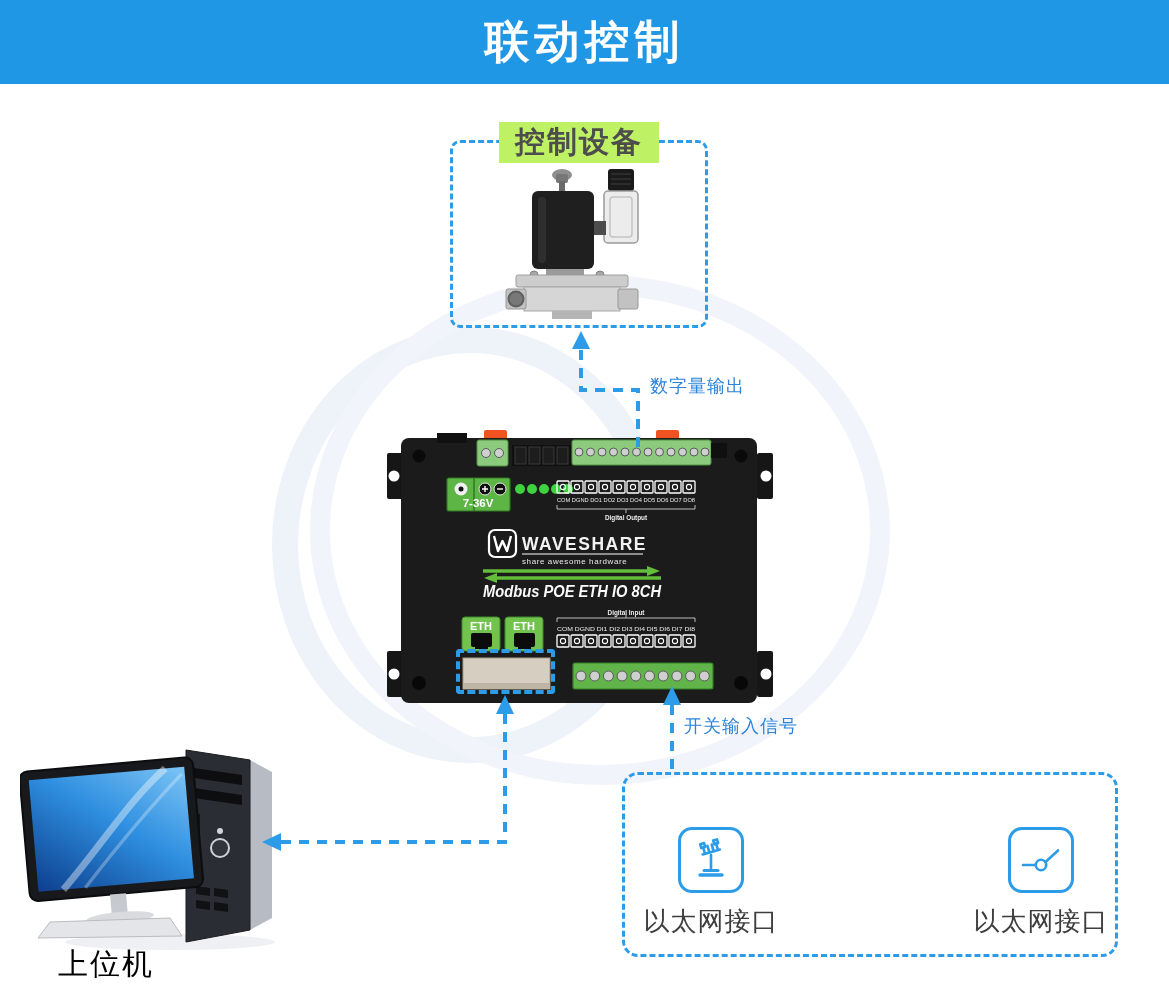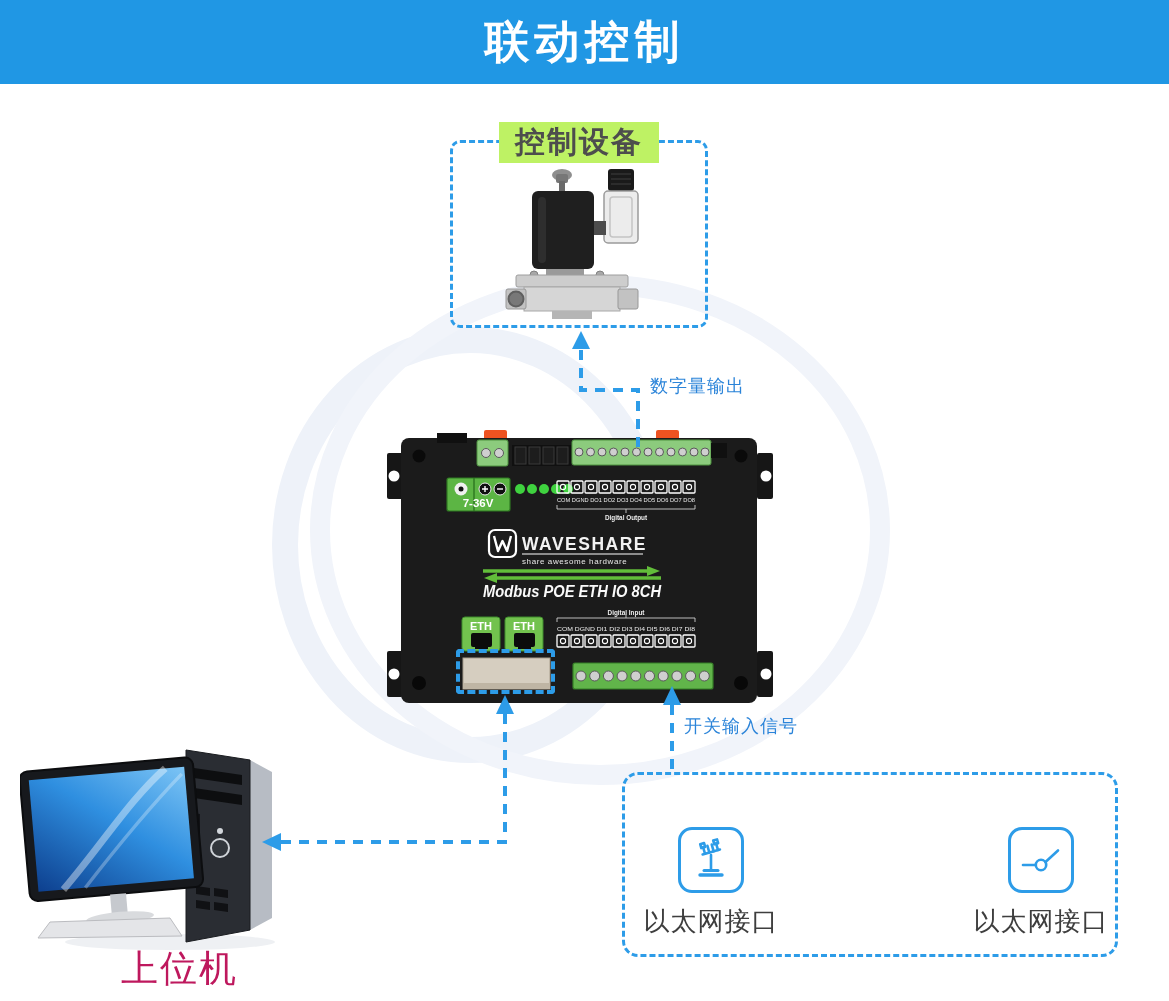--- a/index.html
+++ b/index.html
@@ -24,22 +24,22 @@
   .dash{stroke:var(--accent);stroke-width:4;fill:none;stroke-dasharray:10 8}
   .ahead{fill:var(--accent)}
   .device{position:absolute;left:385px;top:425px;z-index:2}
   .eth-highlight{position:absolute;left:456px;top:649px;width:99px;height:45px;z-index:3;
     border:4px dashed var(--accent);border-radius:4px}
   .lbl{position:absolute;z-index:4;color:var(--label-blue);font-size:18px;letter-spacing:1px;white-space:nowrap}
   .lbl-do{left:650px;top:374px}
   .lbl-eth{left:326px;top:800px}
   .lbl-sw{left:684px;top:714px}
   .pc{position:absolute;left:20px;top:728px;z-index:2}
-  .host-label{position:absolute;left:58px;top:944px;width:180px;text-align:right;z-index:4;
-    color:#be185d;font-size:37px;letter-spacing:2px}
+  .host-label{position:absolute;left:58px;top:944px;width:180px;text-align:left;z-index:4;
+    color:#000000;font-size:30px;letter-spacing:2px}
   .di-box{position:absolute;left:622px;top:772px;width:496px;height:185px;z-index:4;
     border:3px dashed var(--accent);border-radius:16px}
   .di-item{position:absolute;top:52px;width:150px;display:flex;flex-direction:column;align-items:center}
   .di-item-1{left:11px}.di-item-2{left:177px}.di-item-3{left:341px}
   .di-icon{width:66px;height:66px;border:3px solid var(--accent);border-radius:14px;background:#fff;
     display:flex;align-items:center;justify-content:center}
   .di-label{margin-top:11px;font-size:26px;color:#3e3e3e;letter-spacing:1px;white-space:nowrap}
   .icon-stroke{stroke:var(--accent);stroke-width:2.6;fill:none;stroke-linecap:round;stroke-linejoin:round}
   
   .f-body{fill:var(--device-black)} .f-ear{fill:#161616}

